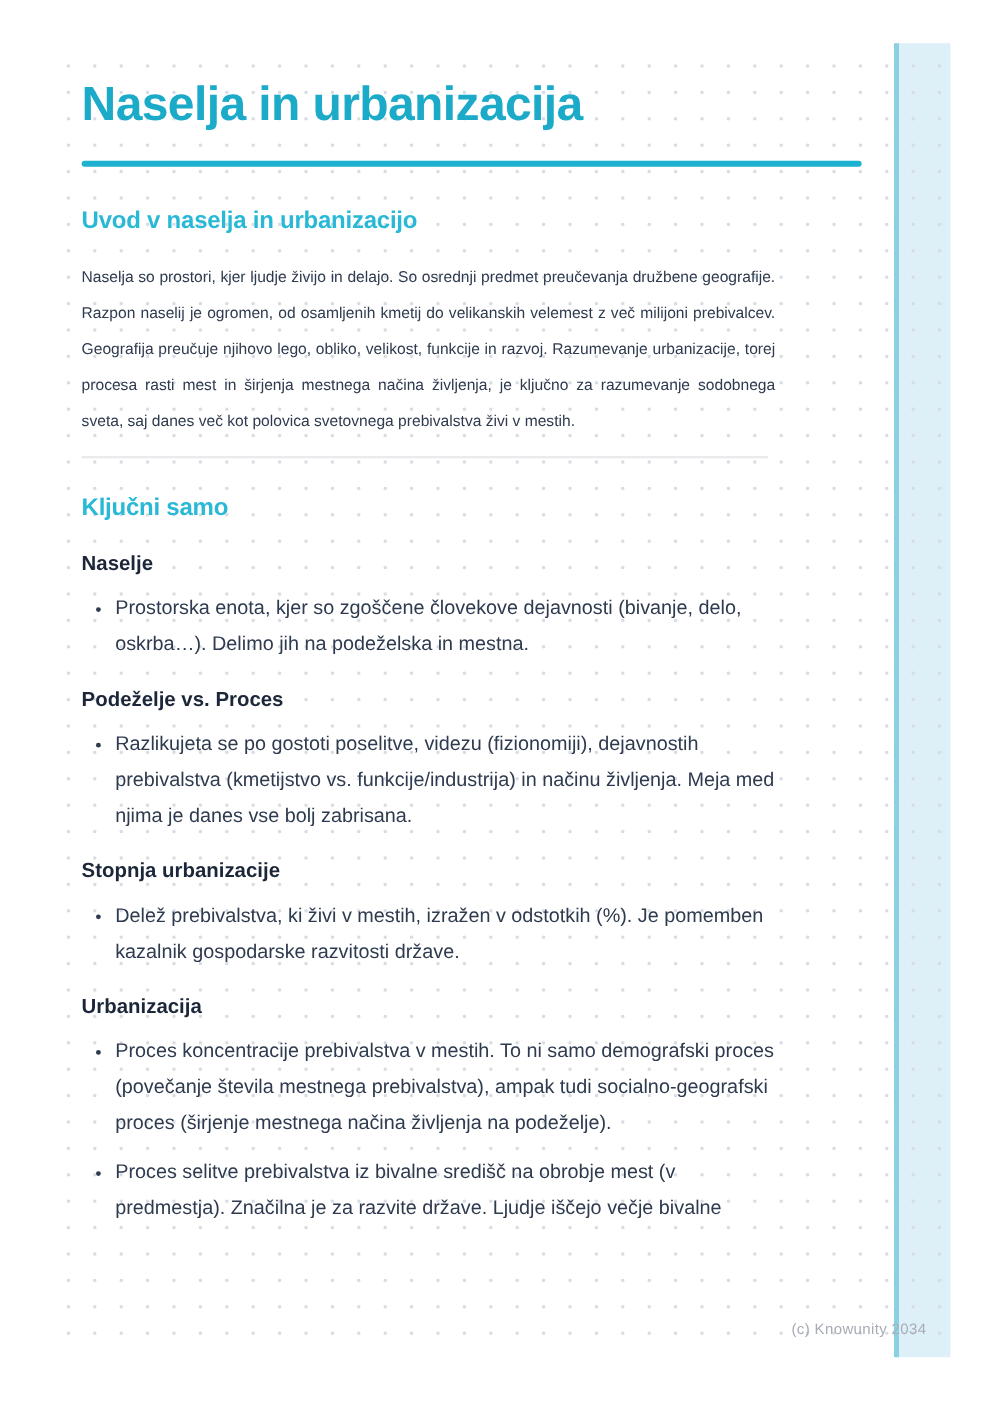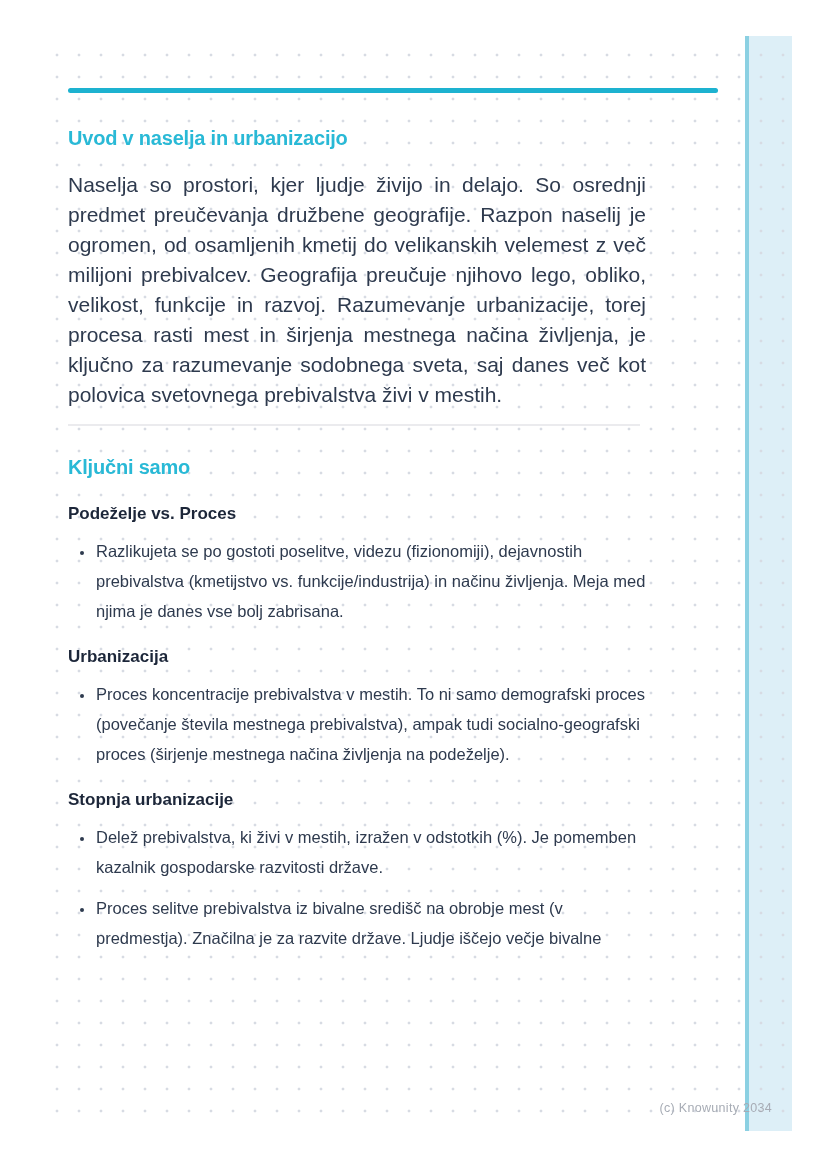--- a/index.html
+++ b/index.html
@@ -52,21 +52,21 @@
     margin-top:30px;
     font-size:20px;
     line-height:31px;
     font-weight:800;
     letter-spacing:-0.2px;
     color:#29b9d6;
   }
   p.intro-text{
     margin:0;
     margin-top:16px;
-    font-size:21px;
+    font-size:13px;
     line-height:30px;
     color:#2e3a4e;
     text-align:justify;
   }
   hr.divider{
     border:none;
     border-top:2px solid #ebebee;
     margin:14px 0 0 0;
     width:572px;
   }
@@ -102,48 +102,55 @@
     letter-spacing:0.3px;
     color:#a7acb5;
   }
 </style>
 </head>
 <body>
 
 <div class="paper">
   <div class="content">
 
+    <h1 class="page-title">Naselja in urbanizacija</h1>
     <div class="title-rule"></div>
 
     <h2 class="section-heading">Uvod v naselja in urbanizacijo</h2>
     <p class="intro-text">Naselja so prostori, kjer ljudje živijo in delajo. So osrednji predmet preučevanja družbene geografije. Razpon naselij je ogromen, od osamljenih kmetij do velikanskih velemest z več milijoni prebivalcev. Geografija preučuje njihovo lego, obliko, velikost, funkcije in razvoj. Razumevanje urbanizacije, torej procesa rasti mest in širjenja mestnega načina življenja, je ključno za razumevanje sodobnega sveta, saj danes več kot polovica svetovnega prebivalstva živi v mestih.</p>
 
     <hr class="divider">
 
     <h2 class="section-heading key-heading">Ključni samo</h2>
 
+    <div class="term-block">
+      <h3 class="term-title">Naselje</h3>
+      <ul class="term-points">
+        <li>Prostorska enota, kjer so zgoščene človekove dejavnosti (bivanje, delo, oskrba…). Delimo jih na podeželska in mestna.</li>
+      </ul>
+    </div>
 
     <div class="term-block">
       <h3 class="term-title">Podeželje vs. Proces</h3>
       <ul class="term-points">
         <li>Razlikujeta se po gostoti poselitve, videzu (fizionomiji), dejavnostih prebivalstva (kmetijstvo vs. funkcije/industrija) in načinu življenja. Meja med njima je danes vse bolj zabrisana.</li>
       </ul>
     </div>
 
     <div class="term-block">
-      <h3 class="term-title">Urbanizacija</h3>
+      <h3 class="term-title">Stopnja urbanizacije</h3>
       <ul class="term-points">
-        <li>Proces koncentracije prebivalstva v mestih. To ni samo demografski proces (povečanje števila mestnega prebivalstva), ampak tudi socialno-geografski proces (širjenje mestnega načina življenja na podeželje).</li>
+        <li>Delež prebivalstva, ki živi v mestih, izražen v odstotkih (%). Je pomemben kazalnik gospodarske razvitosti države.</li>
       </ul>
     </div>
 
     <div class="term-block">
-      <h3 class="term-title">Stopnja urbanizacije</h3>
+      <h3 class="term-title">Urbanizacija</h3>
       <ul class="term-points">
-        <li>Delež prebivalstva, ki živi v mestih, izražen v odstotkih (%). Je pomemben kazalnik gospodarske razvitosti države.</li>
+        <li>Proces koncentracije prebivalstva v mestih. To ni samo demografski proces (povečanje števila mestnega prebivalstva), ampak tudi socialno-geografski proces (širjenje mestnega načina življenja na podeželje).</li>
       </ul>
     </div>
 
     <div class="term-block">
       <ul class="term-points">
         <li>Proces selitve prebivalstva iz bivalne središč na obrobje mest (v predmestja). Značilna je za razvite države. Ljudje iščejo večje bivalne</li>
       </ul>
     </div>
 
   </div>

